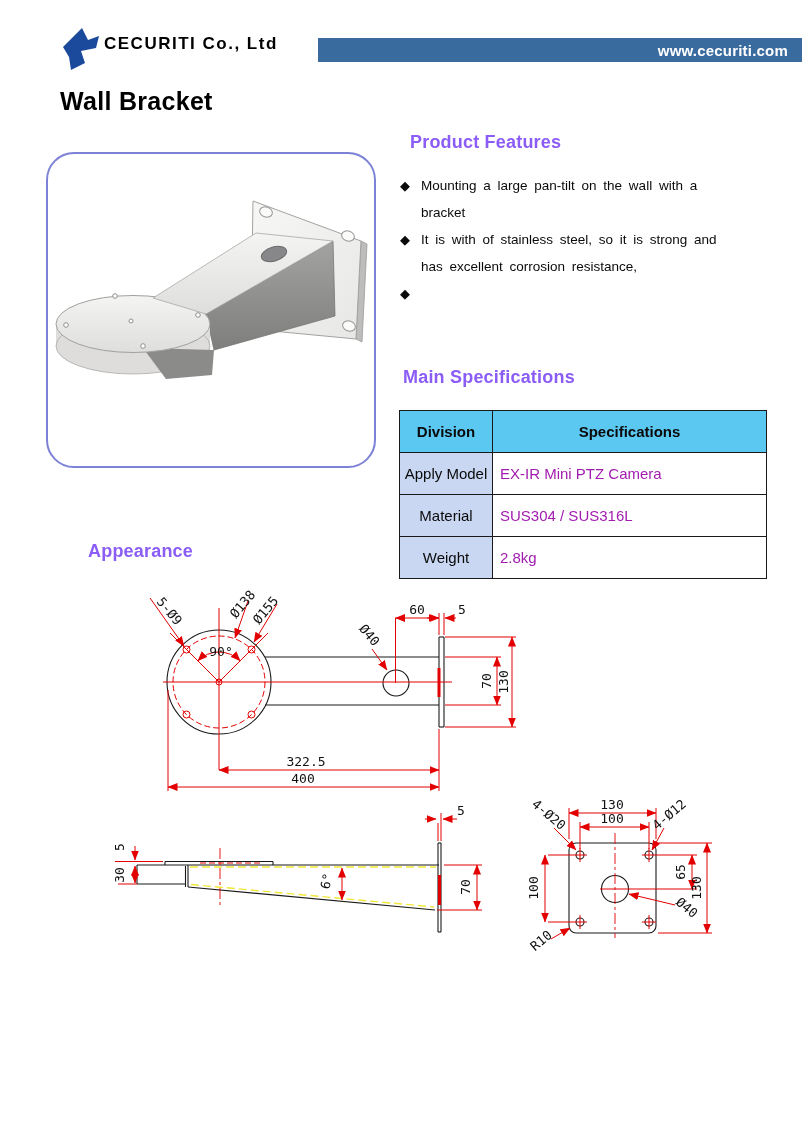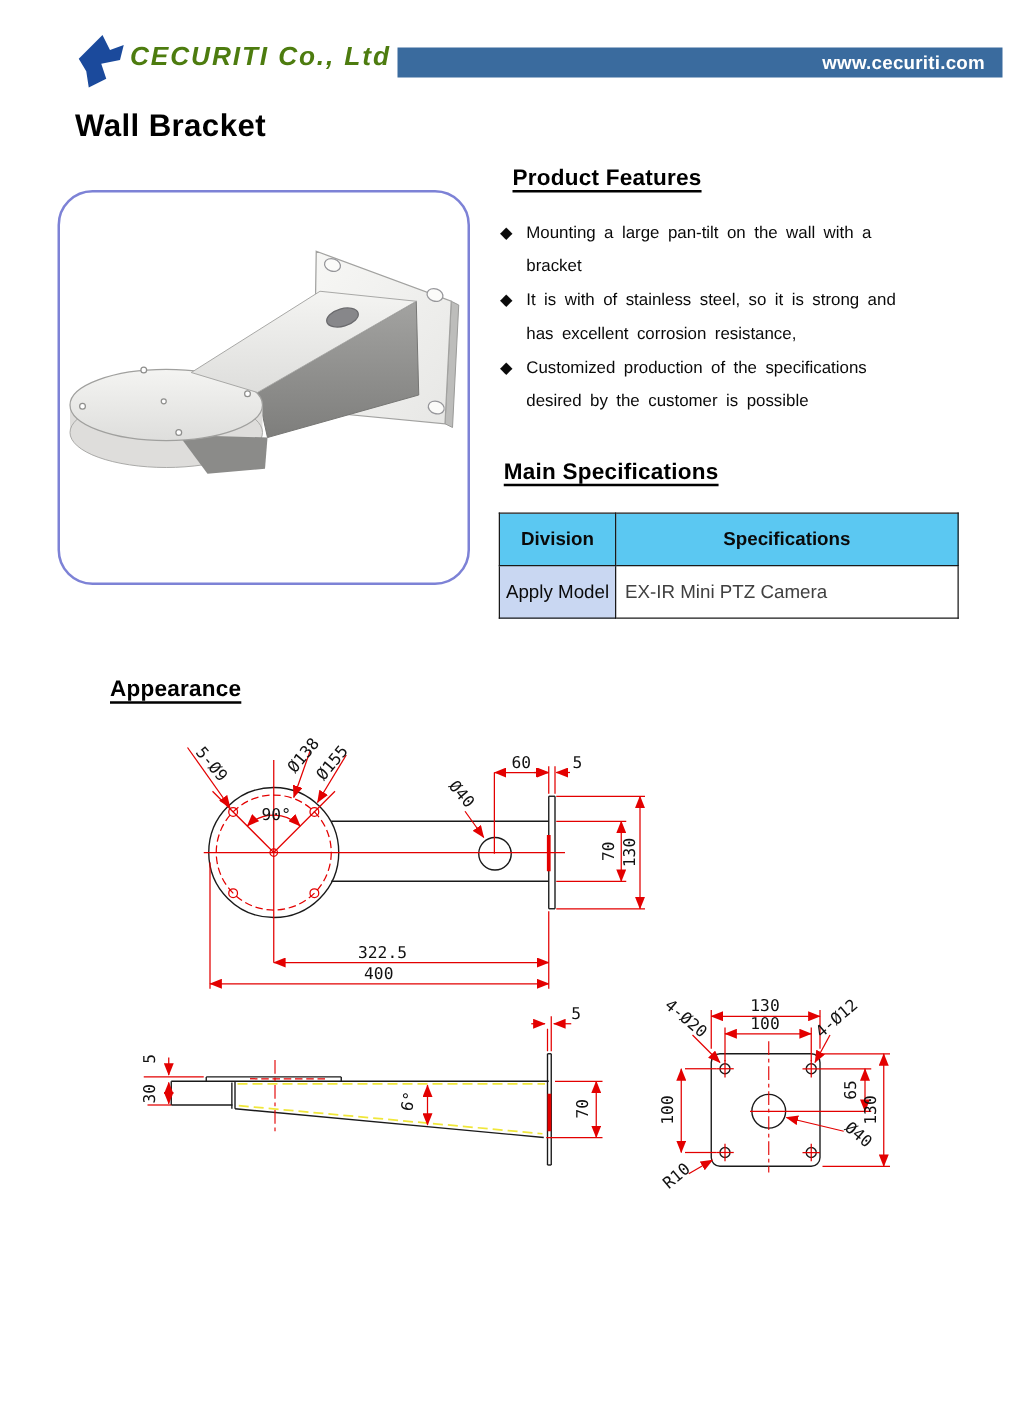--- a/index.html
+++ b/index.html
@@ -2,55 +2,55 @@
 <html><head>
 <meta charset="utf-8">
 <style>
   html,body{margin:0;padding:0;background:#ffffff;}
   .page{position:relative;width:809px;height:1138px;background:#fff;overflow:hidden;
         font-family:"Liberation Sans",sans-serif;color:#111;}
   .abs{position:absolute;}
 
   
   .logo-mark{left:62px;top:26px;width:38px;height:46px;}
-  .company{left:104px;top:34px;font-size:21px;font-weight:bold;color:#4d7c0f;
-           letter-spacing:1.5px;white-space:nowrap;font-style:italic;}
+  .company{left:104px;top:34px;font-size:17px;font-weight:bold;color:#000000;
+           letter-spacing:1.5px;white-space:nowrap;}
   .blue-bar{left:318px;top:38px;width:484px;height:24px;background:#3a6b9e;
             display:flex;align-items:center;justify-content:flex-end;padding-right:14px;
             box-sizing:border-box;}
   .website{color:#fff;font-size:15px;font-weight:bold;letter-spacing:0.2px;text-decoration:none;}
 
   .page-title{left:60px;top:87px;font-size:25px;font-weight:bold;color:#000;letter-spacing:0.3px;}
 
   
   .product-box{left:46px;top:152px;width:330px;height:316px;border:2px solid #7d82d6;
                border-radius:28px;box-sizing:border-box;overflow:hidden;background:#fff;}
 
   
-  .sect-h{font-size:18px;font-weight:bold;color:#000000;text-decoration:underline;
+  .sect-h{font-size:18px;font-weight:bold;color:#8b5cf6;
           text-underline-offset:4px;text-decoration-thickness:1.5px;letter-spacing:0.2px;}
   .feat-h{left:410px;top:132px;}
   .spec-h{left:403px;top:367px;}
   .appear-h{left:88px;top:541px;}
 
   
   .features{left:400px;top:172px;width:402px;list-style:none;margin:0;padding:0;}
   .features li{position:relative;padding-left:21px;font-size:13.5px;line-height:27px;
                color:#0a0a0a;word-spacing:3px;}
   .features .blt{position:absolute;left:0;top:0;font-size:13px;word-spacing:0;}
   .features .txt{white-space:pre-line;}
 
   
   .spec-table{left:399px;top:410px;border-collapse:collapse;width:368px;
               font-size:15px;table-layout:fixed;}
   .spec-table th,.spec-table td{border:1px solid #1a1a1a;padding:12px 4px;box-sizing:border-box;}
   .spec-table th{background:#5bc8f2;font-weight:bold;height:26px;text-align:center;color:#0a0a0a;}
   .spec-table td{height:25px;}
   .spec-table td.lab{background:#c9d7f2;text-align:center;color:#0a0a0a;}
-  .spec-table td.val{background:#fff;text-align:left;padding-left:7px;color:#404040;}
+  .spec-table td.val{background:#fff;text-align:left;padding-left:7px;color:#a21caf;}
   .col-div{width:93px;}
 
   
   .drawings{left:0;top:585px;width:809px;height:415px;}
   .blk{stroke:#1a1a1a;stroke-width:1.1;fill:none;}
   .red{stroke:#e30000;stroke-width:1;fill:none;}
   .redthick{stroke:#e30000;stroke-width:3;fill:none;}
   .cl{stroke:#e30000;stroke-width:0.9;fill:none;stroke-dasharray:11 3 3 3;}
   .rdash{stroke:#e30000;stroke-width:1;fill:none;stroke-dasharray:6 3;}
   .ydash{stroke:#f0e73a;stroke-width:1.4;fill:none;stroke-dasharray:8 4;}
@@ -120,39 +120,45 @@
       <span class="txt">Mounting a large pan-tilt on the wall with a
 bracket</span>
     </li>
     <li>
       <span class="blt">◆</span>
       <span class="txt">It is with of stainless steel, so it is strong and
 has excellent corrosion resistance,</span>
     </li>
     <li>
       <span class="blt">◆</span>
-      <span class="txt">Customized production of the specifications
-desired by the customer is possible</span>
     </li>
   </ul>
 
   <div class="abs sect-h spec-h">Main Specifications</div>
   <table class="abs spec-table">
     <colgroup>
         <col class="col-div">
         <col>
       </colgroup>
     <tbody>
         <tr>
       <th>Division</th>
       <th>Specifications</th>
     </tr>
     <tr>
       <td class="lab">Apply Model</td>
       <td class="val">EX-IR Mini PTZ Camera</td>
+    </tr>
+    <tr>
+      <td class="lab">Material</td>
+      <td class="val">SUS304 / SUS316L</td>
+    </tr>
+    <tr>
+      <td class="lab">Weight</td>
+      <td class="val">2.8kg</td>
     </tr>
   </tbody>
     </table>
 
   <div class="abs sect-h appear-h">Appearance</div>
 
   <svg class="abs drawings" viewBox="0 585 809 415">
     <defs>
       <marker id="ar" viewBox="0 0 10 8" refX="9.5" refY="4" markerWidth="10" markerHeight="8" orient="auto-start-reverse">
         <path d="M0,0 L10,4 L0,8 Z" fill="#e30000"></path>

